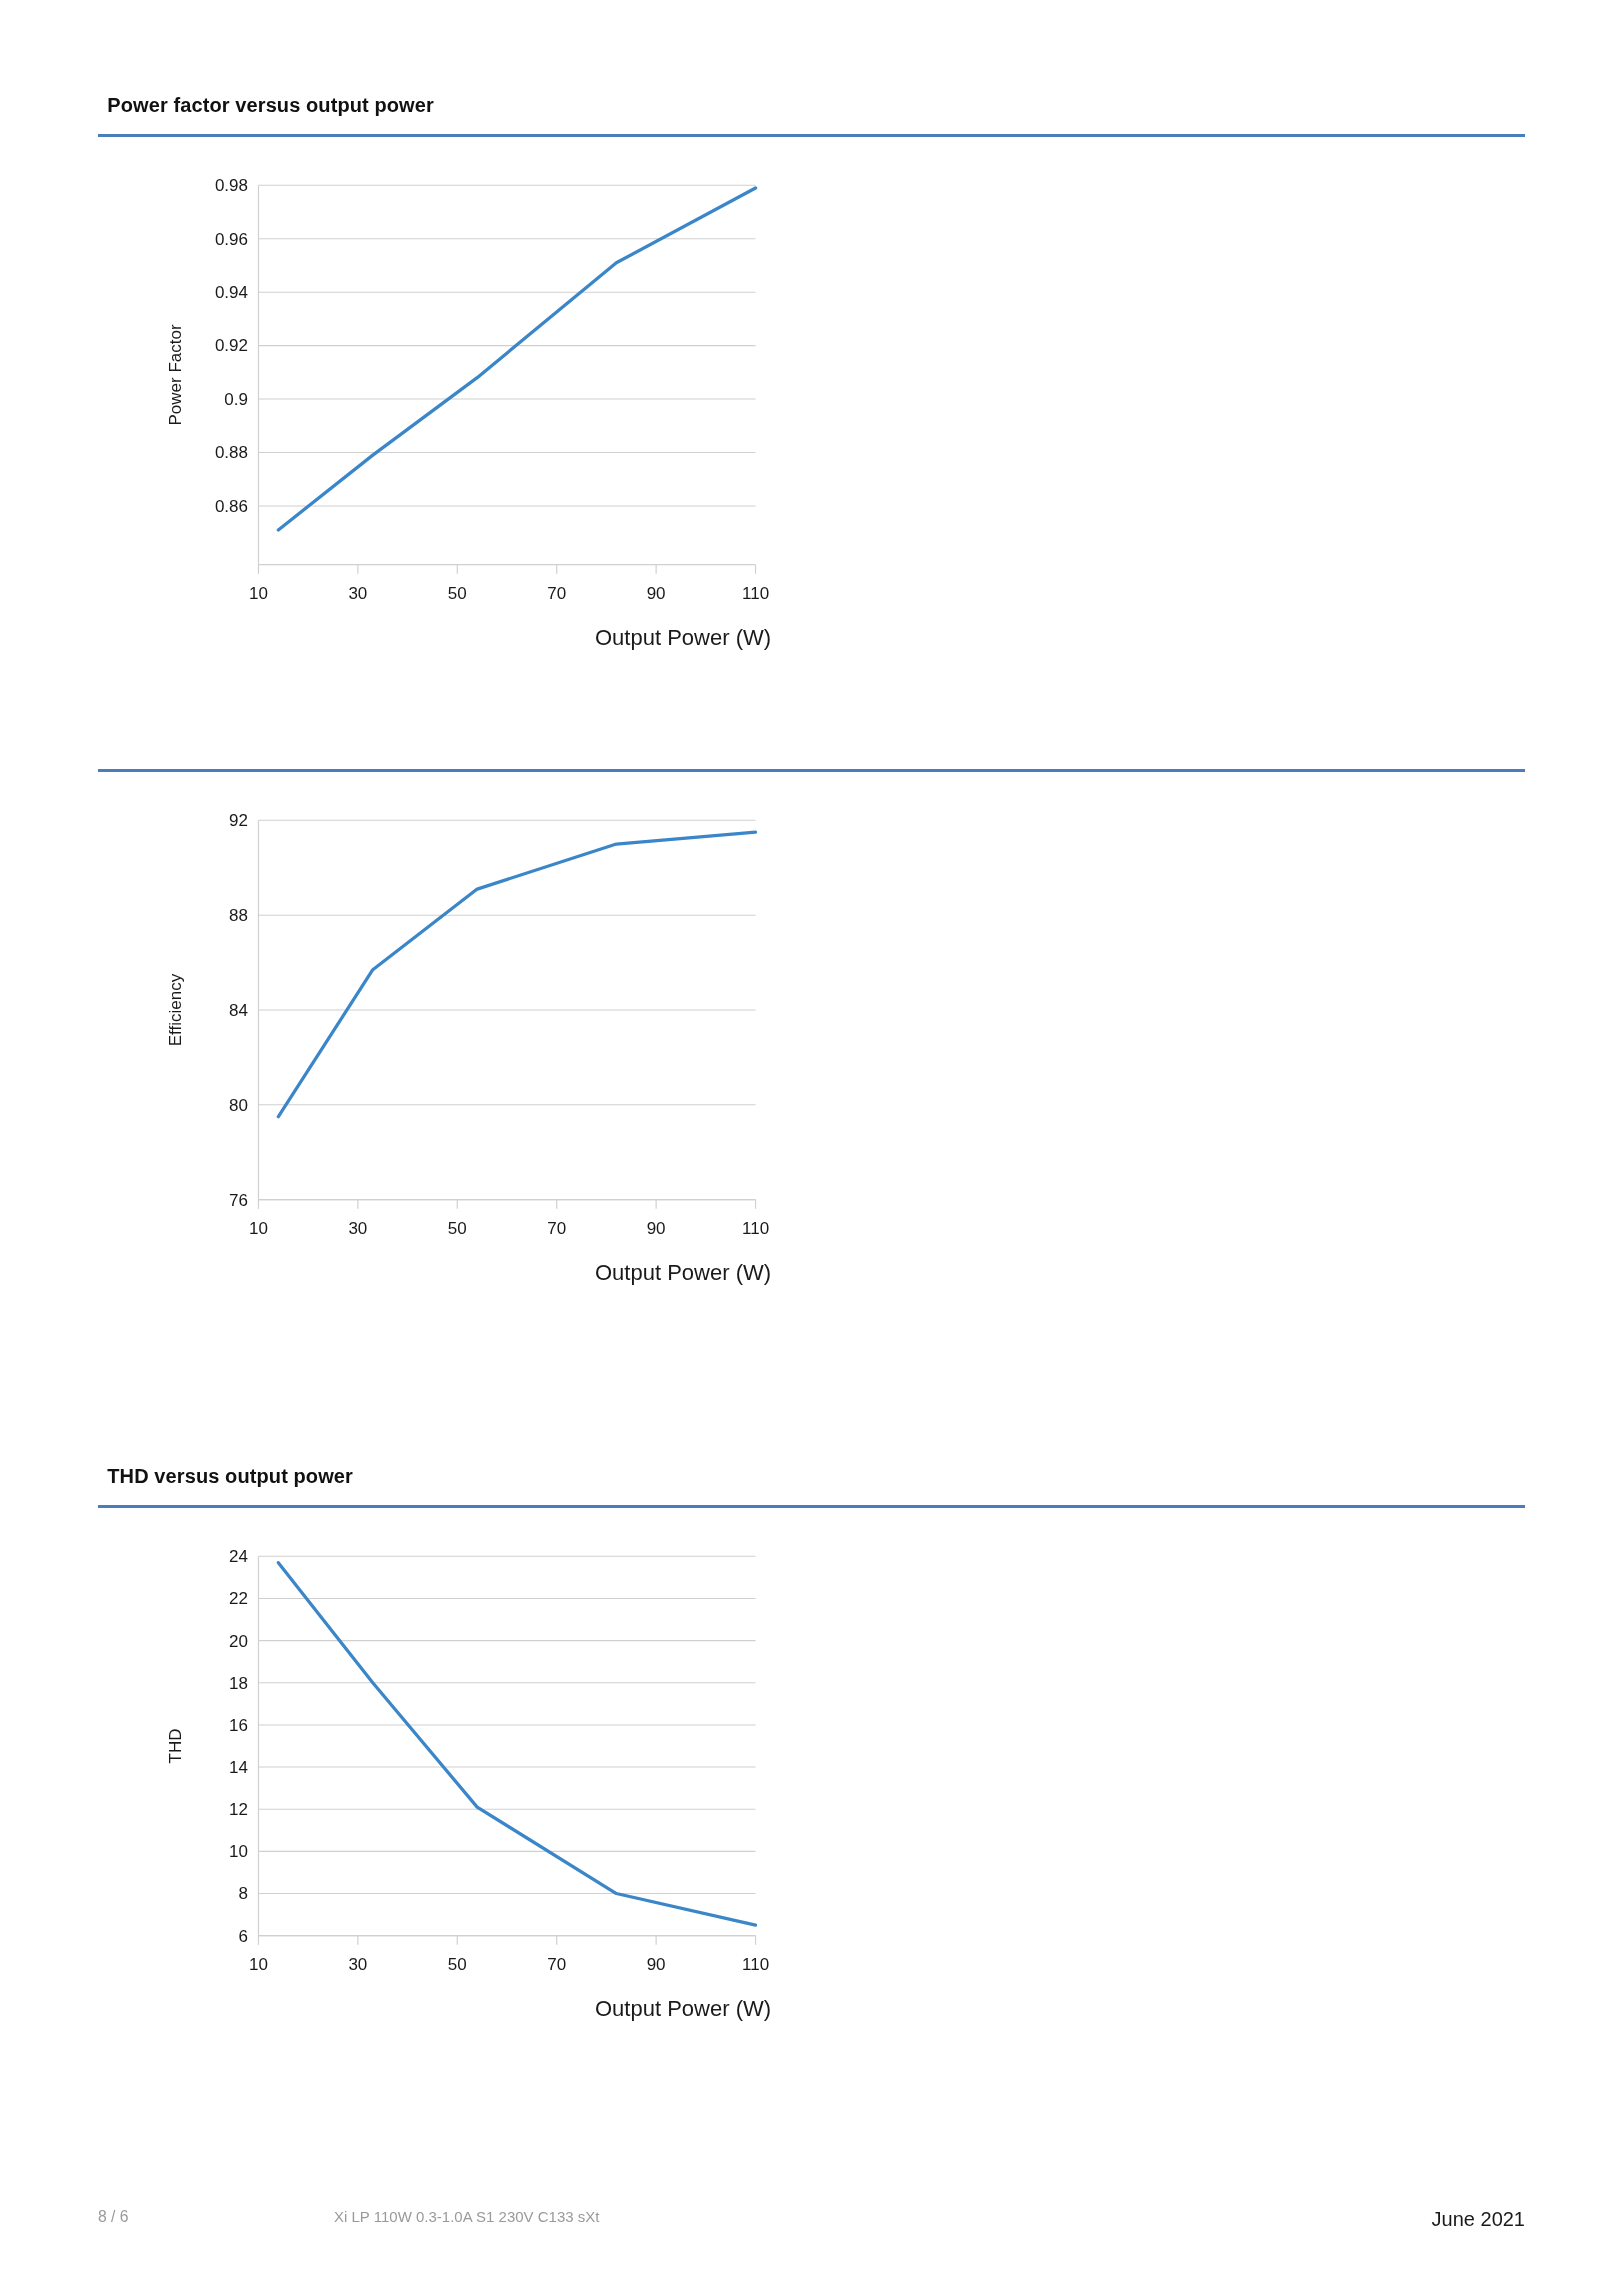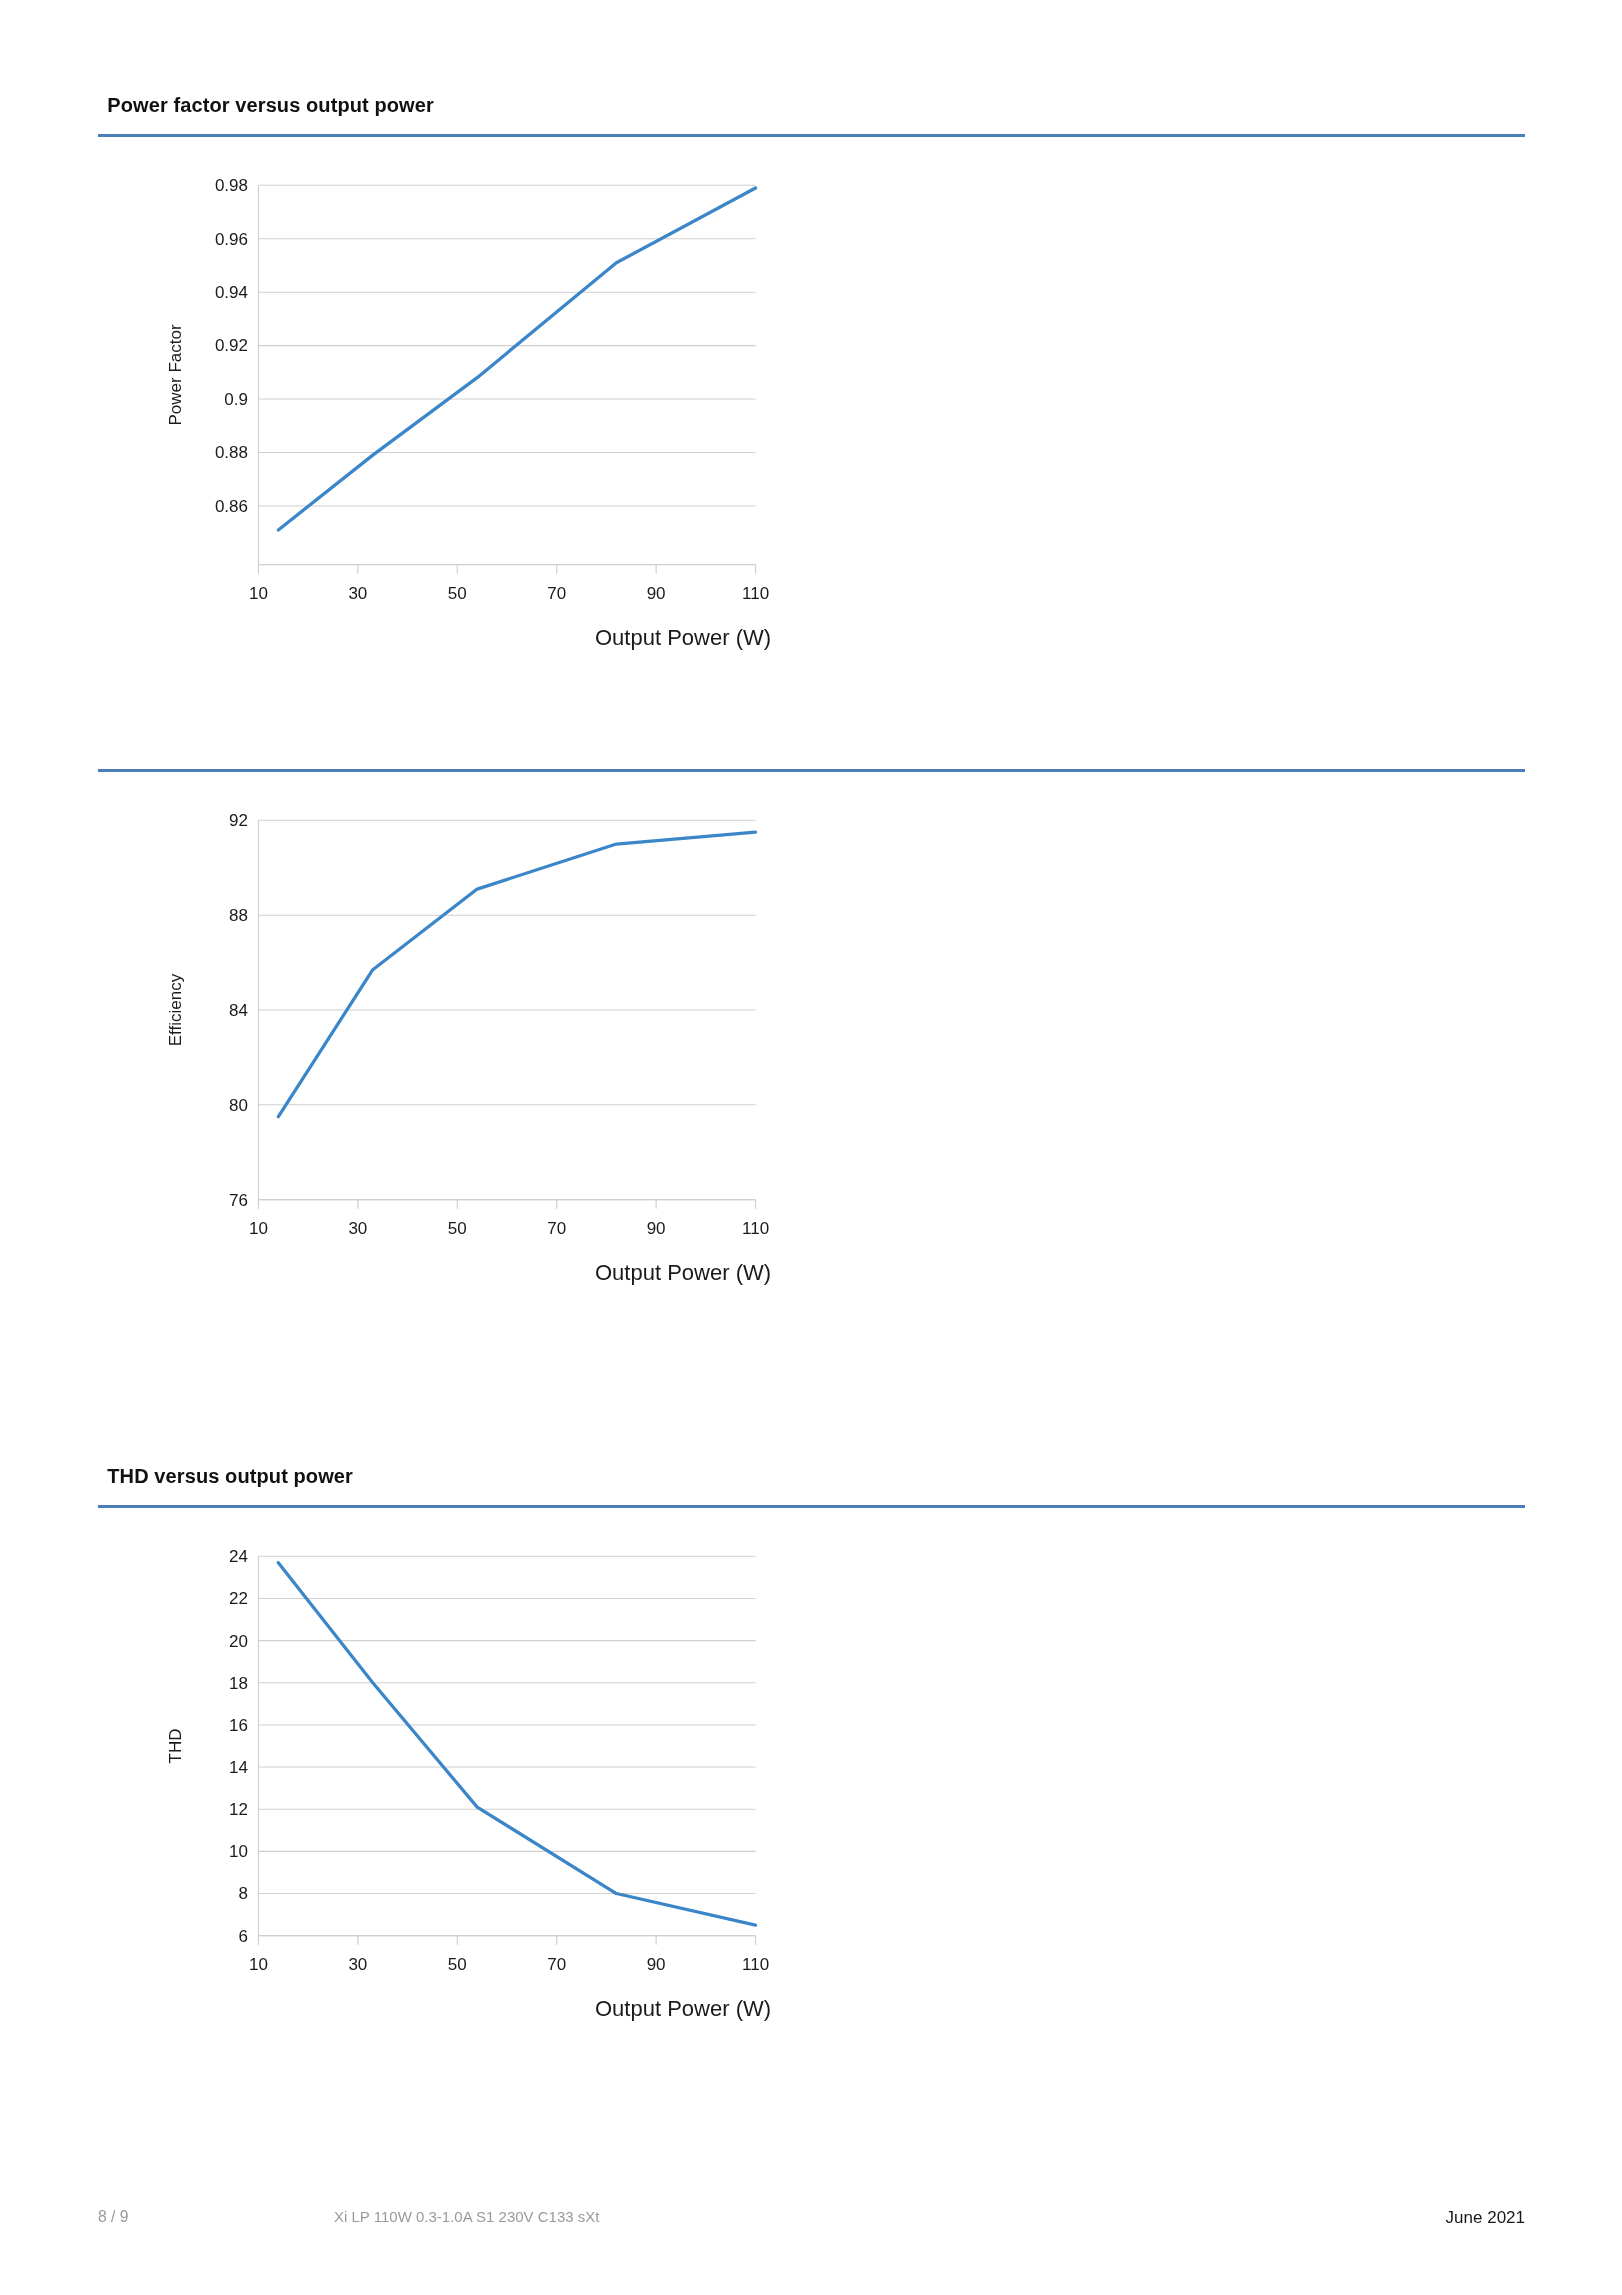--- a/index.html
+++ b/index.html
@@ -78,21 +78,21 @@
   .footer-product {
     position: absolute;
     left: 236px; top: 0;
     font-size: 15px;
     color: #9a9a9a;
     white-space: nowrap;
   }
   .footer-date {
     position: absolute;
     right: 0; top: 0;
-    font-size: 17px;
+    font-size: 20px;
     color: #1a1a1a;
     white-space: nowrap;
   }
 
   text.tick {
     font-family: "Liberation Sans", sans-serif;
     font-size: 26px;
     fill: #1a1a1a;
   }
   text.axis-label {
@@ -221,19 +221,19 @@
           <line x1="1005" x2="1005" y1="608" y2="622" stroke="#d0d0d0" stroke-width="1.8"></line>
           <text x="1005" y="660" text-anchor="middle" class="tick">110</text>
           <text x="-318" y="127" transform="rotate(-90)" text-anchor="middle" class="axis-label">THD</text>
           <polyline points="275.4,37.6666666666667 419.8,221.33333333333334 579.4,411.4444444444445 792.1999999999999,543.5555555555555 1005,591.8888888888889" fill="none" stroke="#3a86c8" stroke-width="5" stroke-linejoin="round" stroke-linecap="round"></polyline>
         </svg>
       <div class="axis-title-x" id="xlab-thd" style="left: 497px; top: 458px;">Output Power (W)</div>
     </div>
   </div>
 
   <div class="footer">
-    <span class="footer-page">8 / 9</span>
+    <span class="footer-page">8 / 6</span>
     <span class="footer-product">Xi LP 110W 0.3-1.0A S1 230V C133 sXt</span>
     <span class="footer-date">June 2021</span>
   </div>
 
 </div>
 
 
 </body></html>

